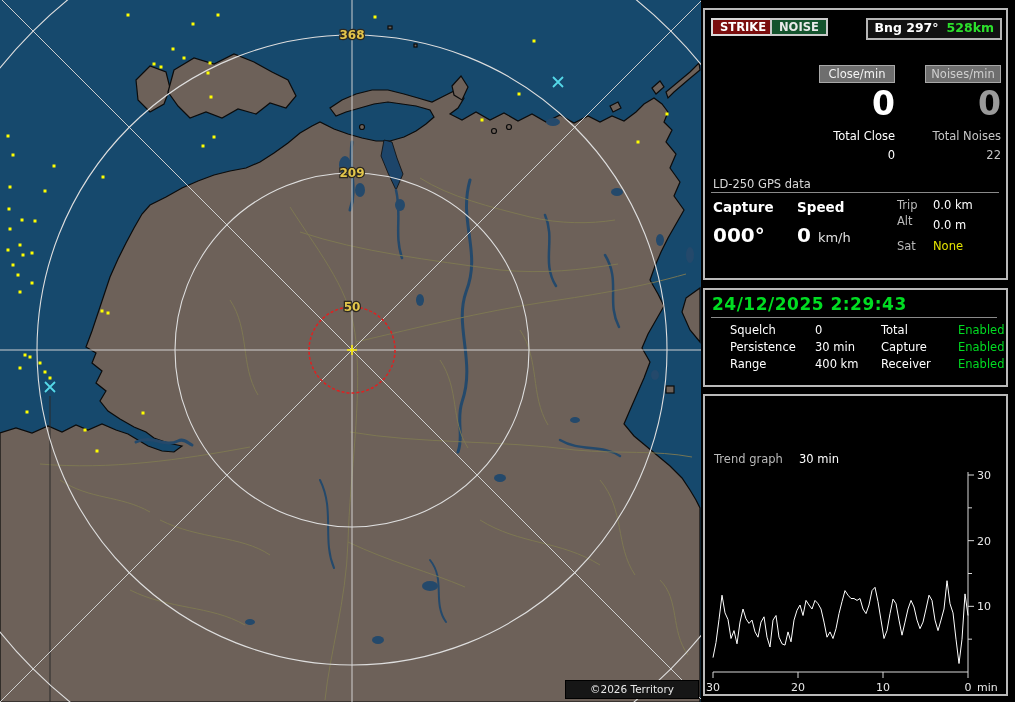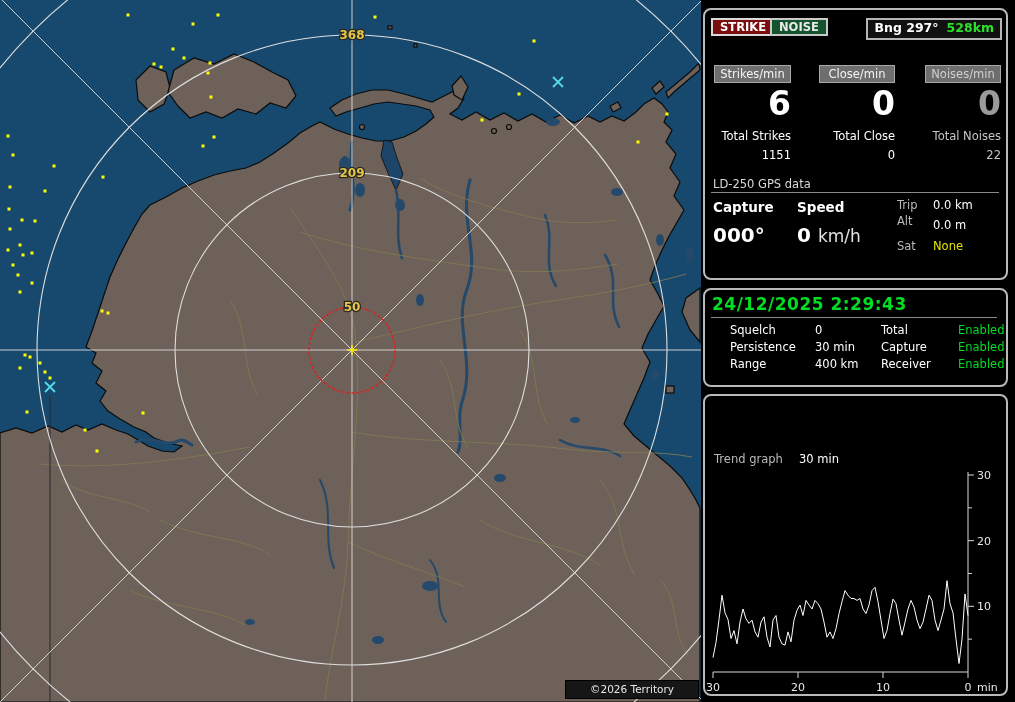--- a/index.html
+++ b/index.html
@@ -6,21 +6,21 @@
   #app{position:relative;width:1015px;height:702px;background:#000;overflow:hidden;
        font-family:"DejaVu Sans","Liberation Sans",sans-serif;color:#fff;}
   
   #map{position:absolute;left:0;top:0;width:701px;height:702px;background:#16496d;}
   #map svg{display:block;}
   #map-copyright{position:absolute;left:565px;top:680px;width:132px;height:17px;
        background:#161616;color:#e8e8e8;font-size:10.5px;line-height:17px;text-align:center;
        border:1px solid #000;}
   
   #panel{position:absolute;left:703px;top:0;width:312px;height:702px;}
-  .box{position:absolute;left:0;width:301px;background:#000;border:2px solid #b9b9b9;border-radius:8px;}
+  .box{position:absolute;left:0;width:301px;background:#000;border:2px solid #b9b9b9;border-radius:0;}
   #box-main{top:8px;height:268px;}
   #box-status{top:288px;height:95px;}
   #box-trend{top:394px;height:298px;}
   .abs{position:absolute;}
   
   .btn{position:absolute;top:8px;height:18px;font-weight:bold;font-size:11.5px;
        line-height:14px;text-align:center;padding:0 7px;cursor:pointer;
        font-family:"DejaVu Sans","Liberation Sans",sans-serif;}
   #strike-btn{left:6px;background:#7a0d0d;color:#fff;border:2px solid #d9d9d9;}
   #noise-btn{left:65px;background:#14532d;color:#e9e9e9;border:2px solid #c9c9c9;}
@@ -36,21 +36,21 @@
   .col .tvalue{display:block;text-align:right;font-size:11.5px;margin-top:5px;}
   #col1{left:9px;width:77px;}  #col2{left:114px;width:76px;}  #col3{left:220px;width:76px;}
   #col3 .chip{color:#cfcfcf;} #col3 .rate{color:#9a9a9a;} #col3 .tlabel,#col3 .tvalue{color:#c6c6c6;}
   
   #gps-title{left:8px;top:167px;font-size:11.5px;color:#d8d8d8;}
   #gps-hr{left:6px;top:182px;width:288px;border-top:1px solid #8a8a8a;height:0;}
   .gps-h{font-size:13.5px;font-weight:bold;color:#fff;}
   #gps-heading-label{left:8px;top:189px;} #gps-speed-label{left:92px;top:189px;}
   #gps-heading{left:8px;top:213px;font-size:20px;font-weight:bold;}
   #gps-speed{left:92px;top:213px;font-size:20px;font-weight:bold;}
-  #gps-speed .unit{font-size:17px;font-weight:normal;color:#e0e0e0;}
+  #gps-speed .unit{font-size:13px;font-weight:normal;color:#e0e0e0;}
   .gps-rl{color:#b9b9b9;font-size:11.5px;} .gps-rv{color:#fff;font-size:11.5px;}
   #trip-l{left:192px;top:188px;} #trip-v{left:228px;top:188px;}
   #alt-l{left:192px;top:204px;}  #alt-v{left:228px;top:208px;}
   #sat-l{left:192px;top:229px;}  #sat-v{left:228px;top:229px;color:#e3e300;}
   
   #datetime{left:7px;top:4px;font-size:17px;font-weight:bold;color:#00dd22;letter-spacing:.5px;}
   #status-hr{left:6px;top:27px;width:286px;border-top:1px solid #8a8a8a;height:0;}
   .srow{position:absolute;left:16px;width:100%;height:14px;font-size:11.5px;}
   .srow .c1{position:absolute;left:9px;}  .srow .c2{position:absolute;left:94px;}
   .srow .c3{position:absolute;left:160px;}.srow .c4{position:absolute;left:237px;color:#00dd22;}
@@ -239,26 +239,20 @@
 
   <div id="panel">
 
     <section class="box" id="box-main">
       <button class="btn" id="strike-btn">STRIKE</button>
       <button class="btn" id="noise-btn">NOISE</button>
       <div id="bng-chip">
         <span>Bng 297°</span><span class="dist">528km</span>
       </div>
 
-      <div class="col" id="col1">
-        <span class="chip">Strikes/min</span>
-        <span class="rate">6</span>
-        <span class="tlabel">Total Strikes</span>
-        <span class="tvalue">1151</span>
-      </div>
       <div class="col" id="col2">
         <span class="chip">Close/min</span>
         <span class="rate">0</span>
         <span class="tlabel">Total Close</span>
         <span class="tvalue">0</span>
       </div>
       <div class="col" id="col3">
         <span class="chip">Noises/min</span>
         <span class="rate">0</span>
         <span class="tlabel">Total Noises</span>

